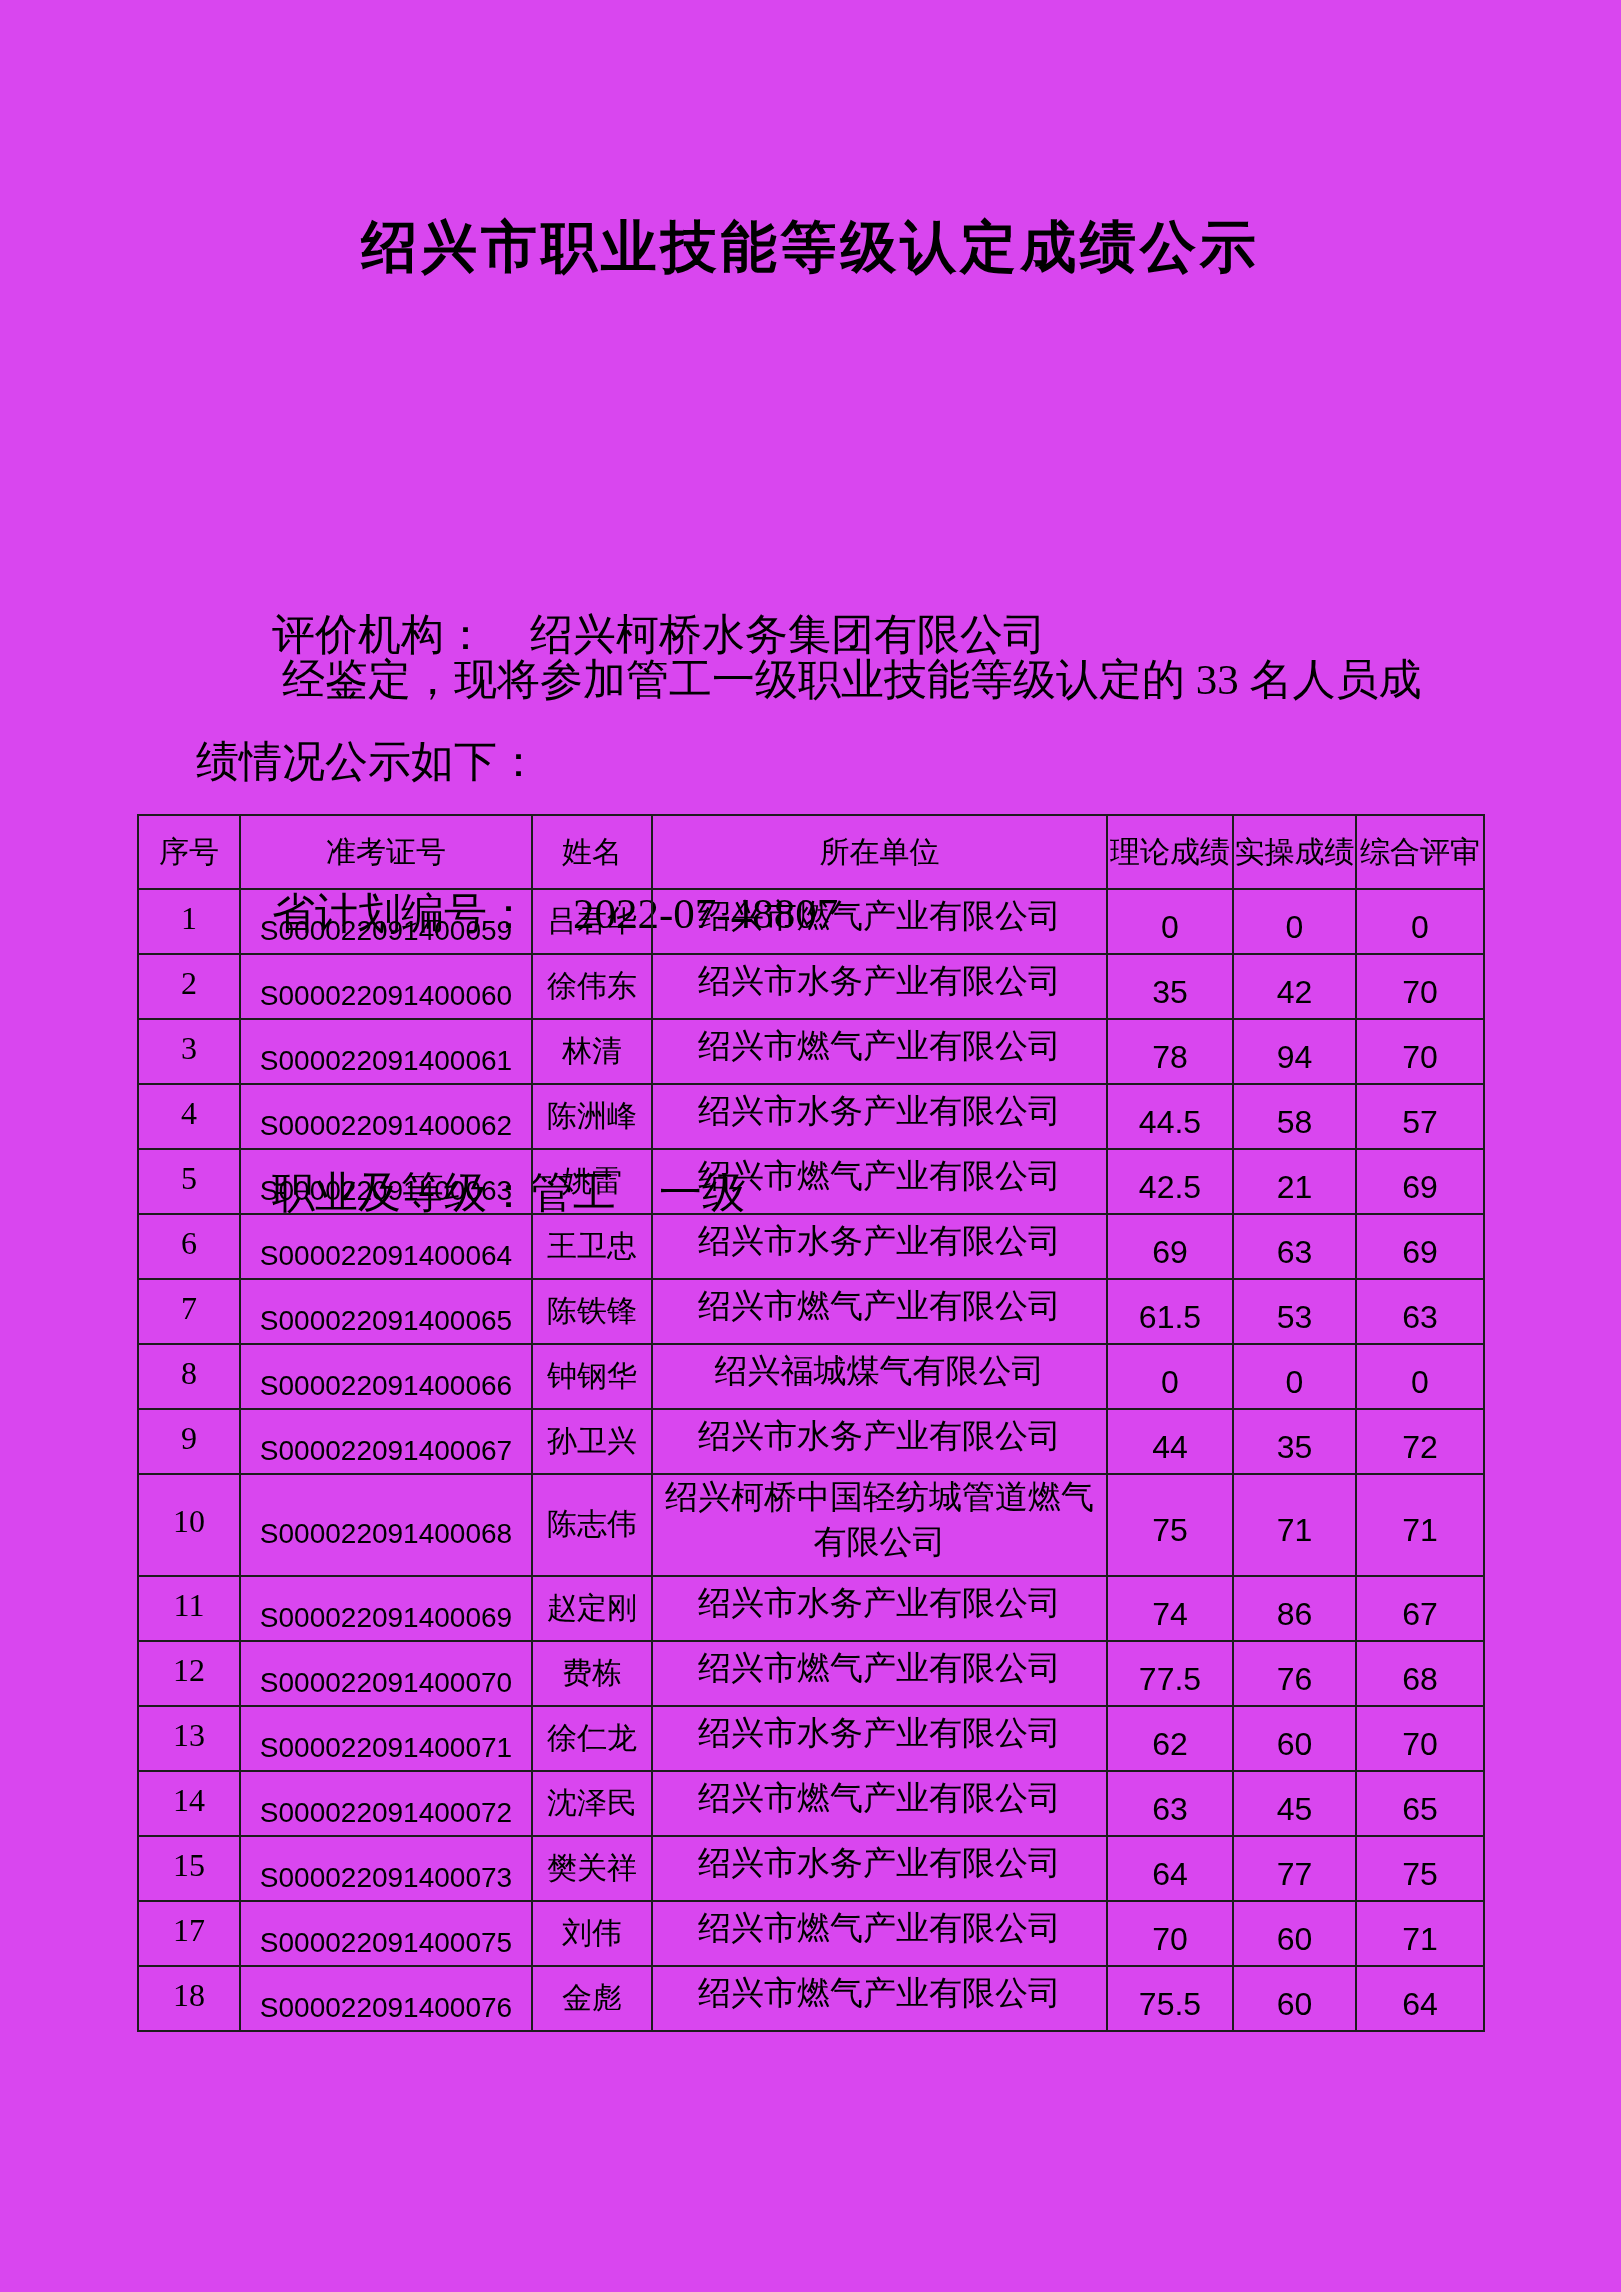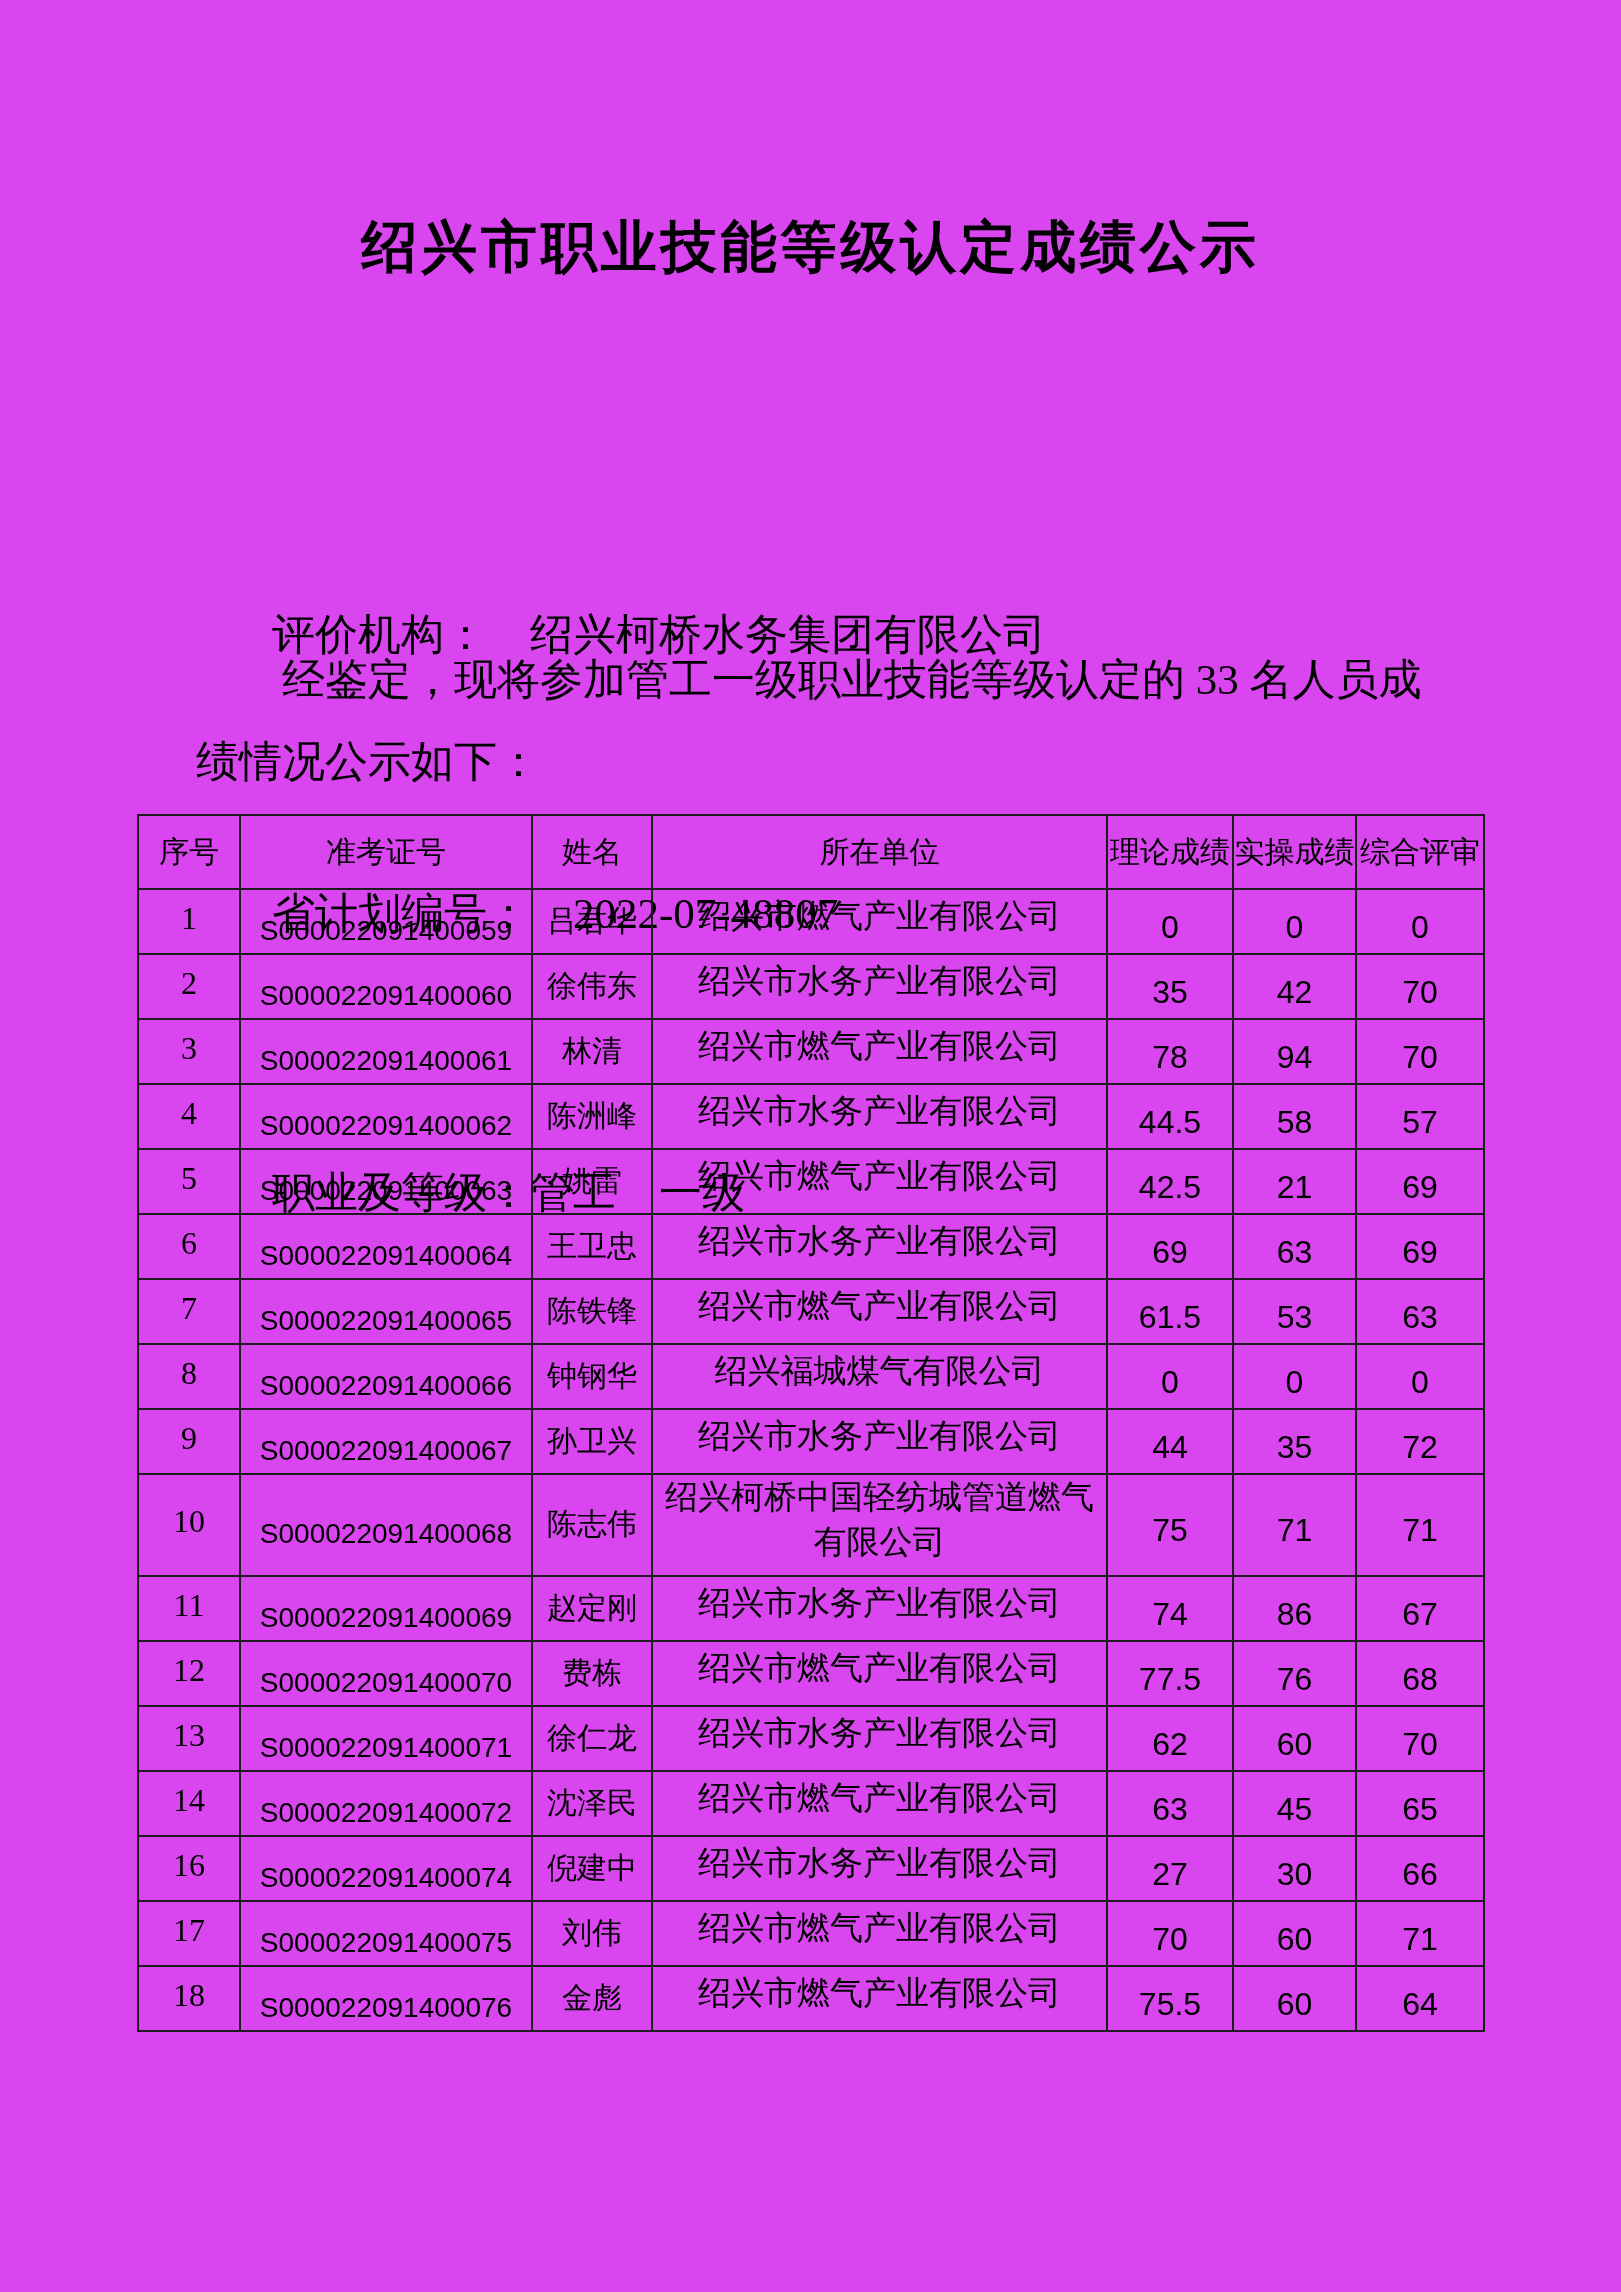--- a/index.html
+++ b/index.html
@@ -230,30 +230,30 @@
     <tr>
       <td class="c-seq">14</td>
       <td class="c-ticket">S000022091400072</td>
       <td class="c-name">沈泽民</td>
       <td class="c-unit">绍兴市燃气产业有限公司</td>
       <td class="c-score">63</td>
       <td class="c-score">45</td>
       <td class="c-score">65</td>
     </tr>
 
-
-    <tr>
-      <td class="c-seq">16</td>
-      <td class="c-ticket">S000022091400074</td>
-      <td class="c-name">倪建中</td>
-      <td class="c-unit">绍兴市水务产业有限公司</td>
-      <td class="c-score">27</td>
-      <td class="c-score">30</td>
-      <td class="c-score">66</td>
-    </tr>
+    <tr>
+      <td class="c-seq">15</td>
+      <td class="c-ticket">S000022091400073</td>
+      <td class="c-name">樊关祥</td>
+      <td class="c-unit">绍兴市水务产业有限公司</td>
+      <td class="c-score">64</td>
+      <td class="c-score">77</td>
+      <td class="c-score">75</td>
+    </tr>
+
 
     <tr>
       <td class="c-seq">17</td>
       <td class="c-ticket">S000022091400075</td>
       <td class="c-name">刘伟</td>
       <td class="c-unit">绍兴市燃气产业有限公司</td>
       <td class="c-score">70</td>
       <td class="c-score">60</td>
       <td class="c-score">71</td>
     </tr>

